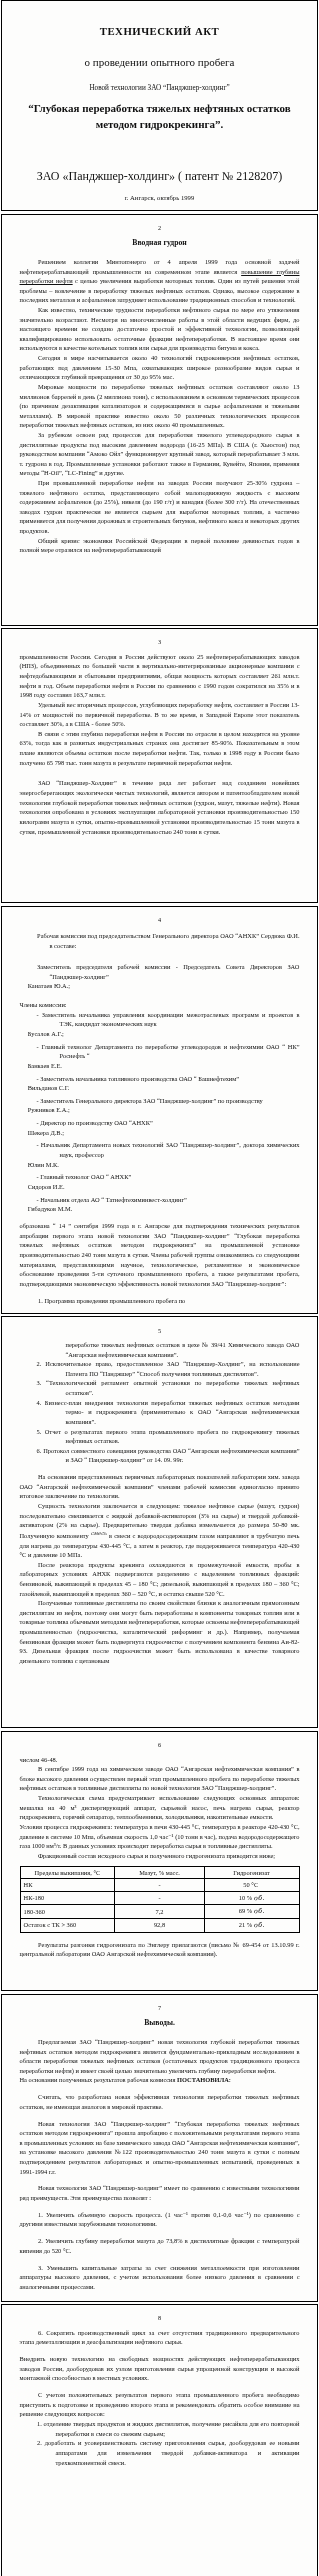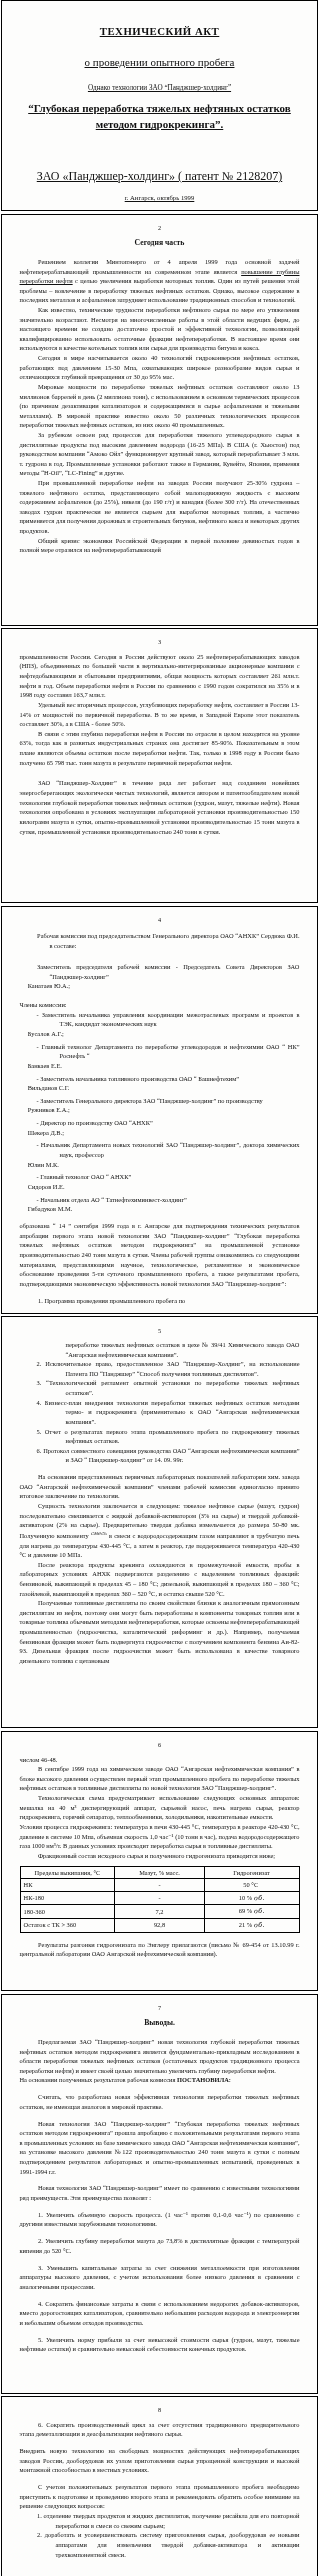--- a/index.html
+++ b/index.html
@@ -10,21 +10,21 @@
   .pnum{text-align:center;font-size:6.2px;margin:1px 0 5.2px 0;text-indent:0;}
   .heading{text-align:center;font-weight:bold;font-size:7.7px;margin:2.1px 0 8.2px 0;text-indent:0;}
   p.para{margin:0;text-indent:18.5px;}
   p.gap{margin-top:7.2px;}
   .u{text-decoration:underline;}
   .caps{font-weight:bold;}
   .hang{margin:0;padding-left:30px;text-indent:-12.4px;}
   .mem{margin:0;padding-left:40px;text-indent:-23px;}
   .memname{margin:0 0 3.1px 0;padding-left:8.2px;text-indent:0;}
   
-  .p1{ text-align:center;padding-top:21.6px;text-decoration:underline;}
+  .p1{ text-align:center;padding-top:21.6px;}
   .p1 .t1{font-size:10.8px;font-weight:bold;letter-spacing:0.5px;}
   .p1 .t2{font-size:11px;margin-top:15.5px;}
   .p1 .t3{font-size:7.2px;margin-top:12.4px;}
   .p1 .t4{font-size:11px;font-weight:bold;margin-top:6px;line-height:1.5;padding:0 5.2px;}
   .p1 .t5{font-size:12px;margin-top:34px;}
   .p1 .t6{font-size:6.7px;margin-top:8.2px;}
   
   table{border-collapse:collapse;width:100%;}
   .dtable{margin:5.2px 0 7.2px 0;font-size:6.4px;}
   .dtable td,.dtable th{border:0.5px solid #000;padding:1px 3.1px;font-weight:normal;}
@@ -33,29 +33,29 @@
   
   .hw{font-family:"DejaVu Serif",serif;font-style:italic;letter-spacing:0.3px;display:inline-block;transform:rotate(-1.5deg);}
   .hwnote{font-family:"DejaVu Serif",serif;font-style:italic;font-size:5.2px;vertical-align:super;color:#222;}
 </style>
 </head>
 <body>
 
 <section class="page p1" style="height:211px">
   <div class="t1">ТЕХНИЧЕСКИЙ АКТ</div>
   <div class="t2">о проведении опытного пробега</div>
-  <div class="t3">Однако технологии ЗАО “Панджшер-холдинг”</div>
+  <div class="t3">Новой технологии ЗАО “Панджшер-холдинг”</div>
   <div class="t4">“Глубокая переработка тяжелых нефтяных остатков методом гидрокрекинга”.</div>
   <div class="t5">ЗАО «Панджшер-холдинг» ( патент № 2128207)</div>
   <div class="t6">г. Ангарск, октябрь 1999</div>
 </section>
 
 <section class="page" style="height:412px">
   <div class="pnum">2</div>
-  <div class="heading">Сегодня часть</div>
+  <div class="heading">Вводная гудрон</div>
   <p class="para"><span>Решением коллегии Минтопэнерго от 4 апреля 1999 года основной задачей нефтеперерабатывающей промышленности на современном этапе является </span><span class="u">повышение глубины переработки нефти</span><span> с целью увеличения выработки моторных топлив. Один из путей решения этой проблемы – вовлечение в переработку тяжелых нефтяных остатков. Однако, высокое содержание в последних металлов и асфальтенов затрудняет использование традиционных способов и технологий.</span></p>
   <p class="para">Как известно, технические трудности переработки нефтяного сырья по мере его утяжеления значительно возрастают. Несмотря на многочисленные работы в этой области ведущих фирм, до настоящего времени не создано достаточно простой и эффективной технологии, позволяющей квалифицированно использовать остаточные фракции нефтепереработки. В настоящее время они используются в качестве котельных топлив или сырья для производства битума и кокса.</p>
   <p class="para">Сегодня в мире насчитывается около 40 технологий гидроконверсии нефтяных остатков, работающих под давлением 15-30 Мпа, охватывающих широкое разнообразие видов сырья и отличающихся глубиной превращения от 30 до 95% мас.</p>
   <p class="para">Мировые мощности по переработке тяжелых нефтяных остатков составляют около 13 миллионов баррелей в день (2 миллиона тонн), с использованием в основном термических процессов (по причинам дезактивации катализаторов и содержащимися в сырье асфальтенами и тяжелыми металлами). В мировой практике известно около 50 различных технологических процессов переработки тяжелых нефтяных остатков, из них около 40 промышленных.</p>
   <p class="para">За рубежом освоен ряд процессов для переработки тяжелого углеводородного сырья в дистиллятные продукты под высоким давлением водорода (16-25 МПа). В США (г. Хьюстон) под руководством компании “Амоко Ойл” функционирует крупный завод, который перерабатывает 3 млн. т. гудрона в год. Промышленные установки работают также в Германии, Кувейте, Японии, применяя методы “H-Oil”, “LC-Fining” и другие.</p>
   <p class="para">При промышленной переработке нефти на заводах России получают 25-30% гудрона – тяжелого нефтяного остатка, представляющего собой малоподвижную жидкость с высоким содержанием асфальтенов (до 25%), никеля (до 190 г/т) и ванадия (более 300 г/т). На отечественных заводах гудрон практически не является сырьем для выработки моторных топлив, а частично применяется для получения дорожных и строительных битумов, нефтяного кокса и некоторых других продуктов.</p>
   <p class="para">Общий кризис экономики Российской Федерации в первой половине девяностых годов в полной мере отразился на нефтеперерабатывающей</p>
 </section>
 
 <section class="page" style="height:275px">
@@ -138,21 +138,21 @@
     <tr>
       <td>Остаток с ТК &gt; 360</td>
       <td class="c">92,8</td>
       <td class="c"><span>21 %</span> <span class="hw">об.</span></td>
     </tr>
   </tbody>
     </table>
   <p class="para">Результаты разгонки гидрогенизата по Энглеру прилагаются (письмо № 69-454 от 13.10.99 г. центральной лаборатории ОАО Ангарской нефтехимической компании).</p>
 </section>
 
-<section class="page" style="height:400px">
+<section class="page" style="height:308px">
   <div class="pnum">7</div>
   <div class="heading">Выводы.</div>
   <p class="para">Предлагаемая ЗАО “Панджшер-холдинг” новая технология глубокой переработки тяжелых нефтяных остатков методом гидрокрекинга является фундаментально-прикладным исследованием в области переработки тяжелых нефтяных остатков (остаточных продуктов традиционного процесса переработки нефти) и имеет своей целью  значительно увеличить глубину  переработки нефти.</p>
   <p class="para" style="text-indent:0"><span>На   основании   полученных   результатов   рабочая   комиссия </span><span class="caps">ПОСТАНОВИЛА:</span></p>
   <p class="para gap">Считать, что разработана новая эффективная технология переработки тяжелых нефтяных остатков, не имеющая аналогов в мировой практике.</p>
   <p class="para gap">Новая технология ЗАО “Панджшер-холдинг” “Глубокая переработка тяжелых нефтяных остатков методом гидрокрекинга” прошла апробацию с положительными результатами первого этапа в промышленных условиях на базе  химического завода ОАО “Ангарская нефтехимическая компания”, на установке   высокого давления №122 производительностью 240 тонн мазута в сутки с полным подтверждением результатов лабораторных и опытно-промышленных испытаний, проведенных в 1991-1994 г.г.</p>
   <p class="para gap">Новая технология ЗАО “Панджшер-холдинг” имеет по сравнению с известными технологиями ряд преимуществ. Эти преимущества позволят :</p>
   <p class="para gap">1. Увеличить объемную скорость процесса. (1 час⁻¹ против 0,1-0,6 час⁻¹) по сравнению с другими известными зарубежными технологиями.</p>
   <p class="para gap">2. Увеличить  глубину переработки мазута до 73,8% в дистиллятные фракции с температурой кипения до 520 °С.</p>
   <p class="para gap">3. Уменьшить капитальные затраты за счет снижения металлоемкости при изготовлении аппаратуры высокого давления, с учетом использования более низкого давления в сравнении с аналогичными процессами.</p>

